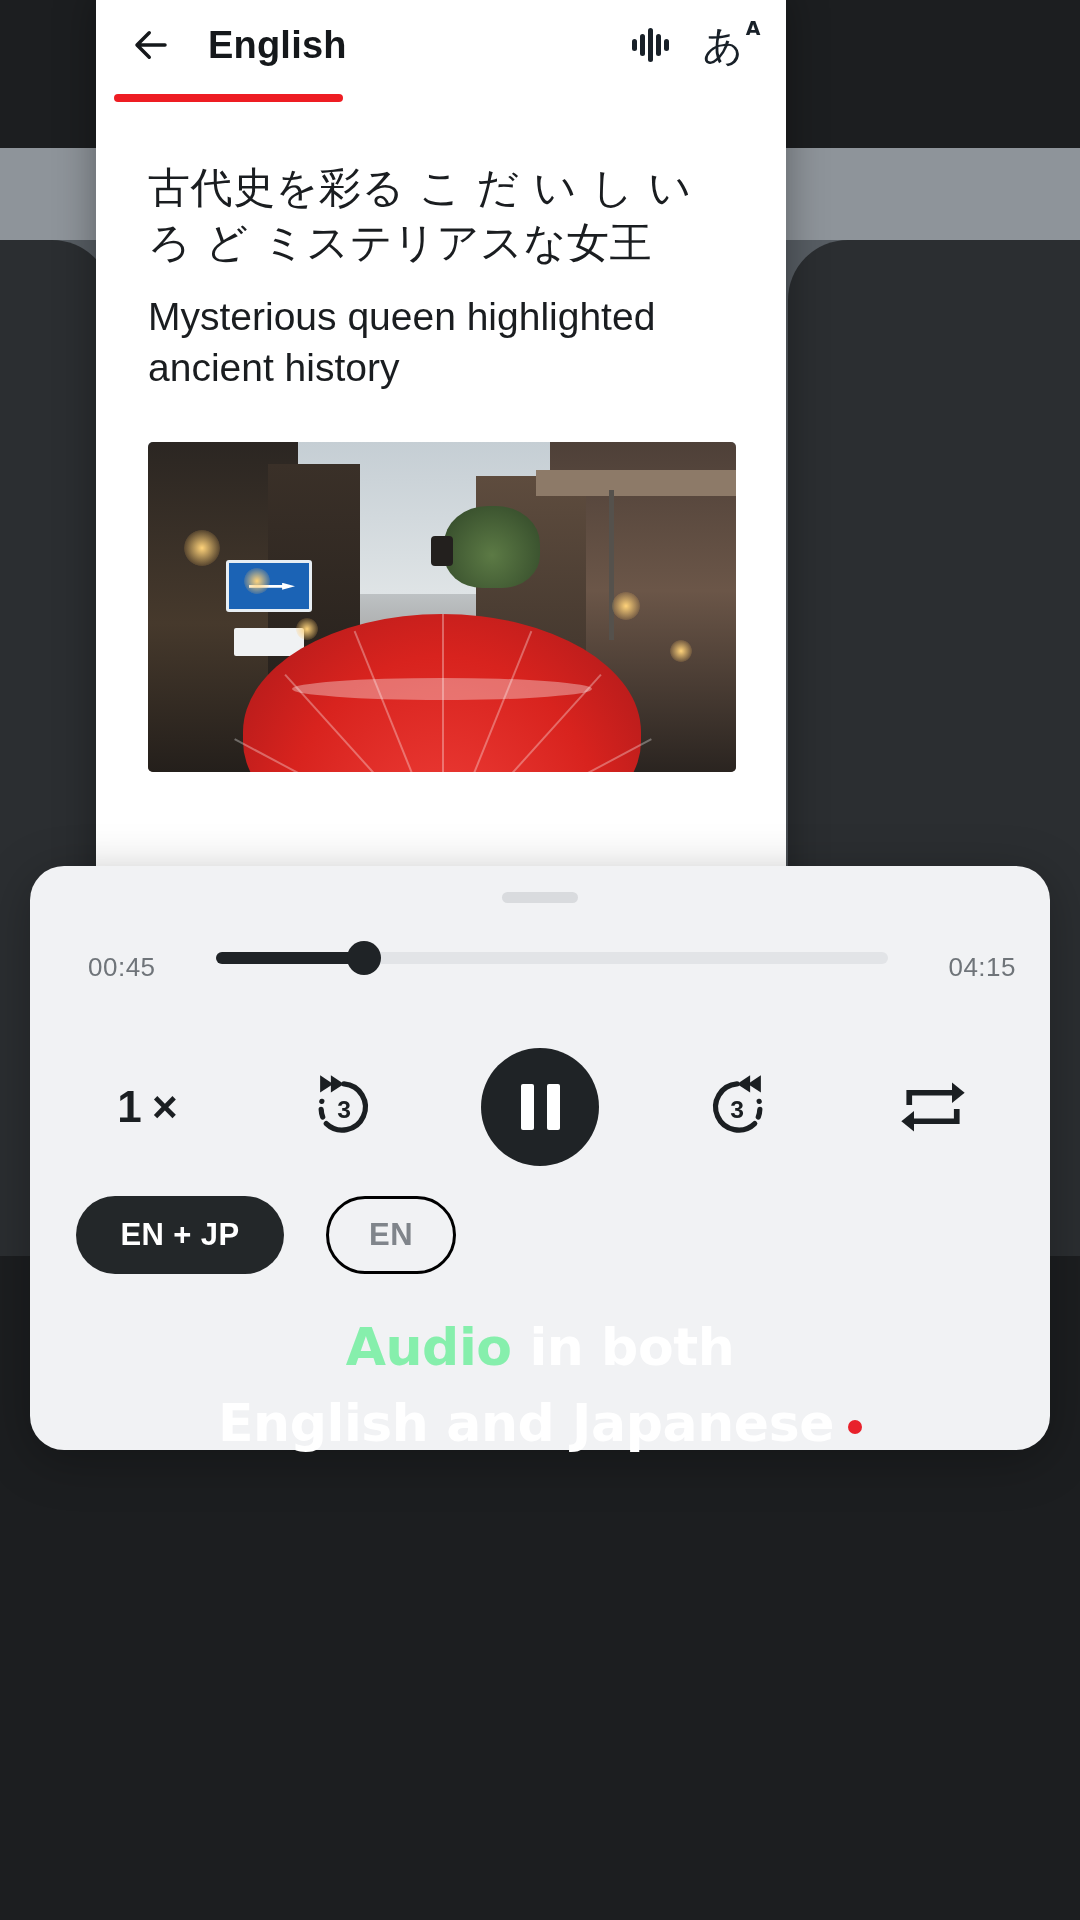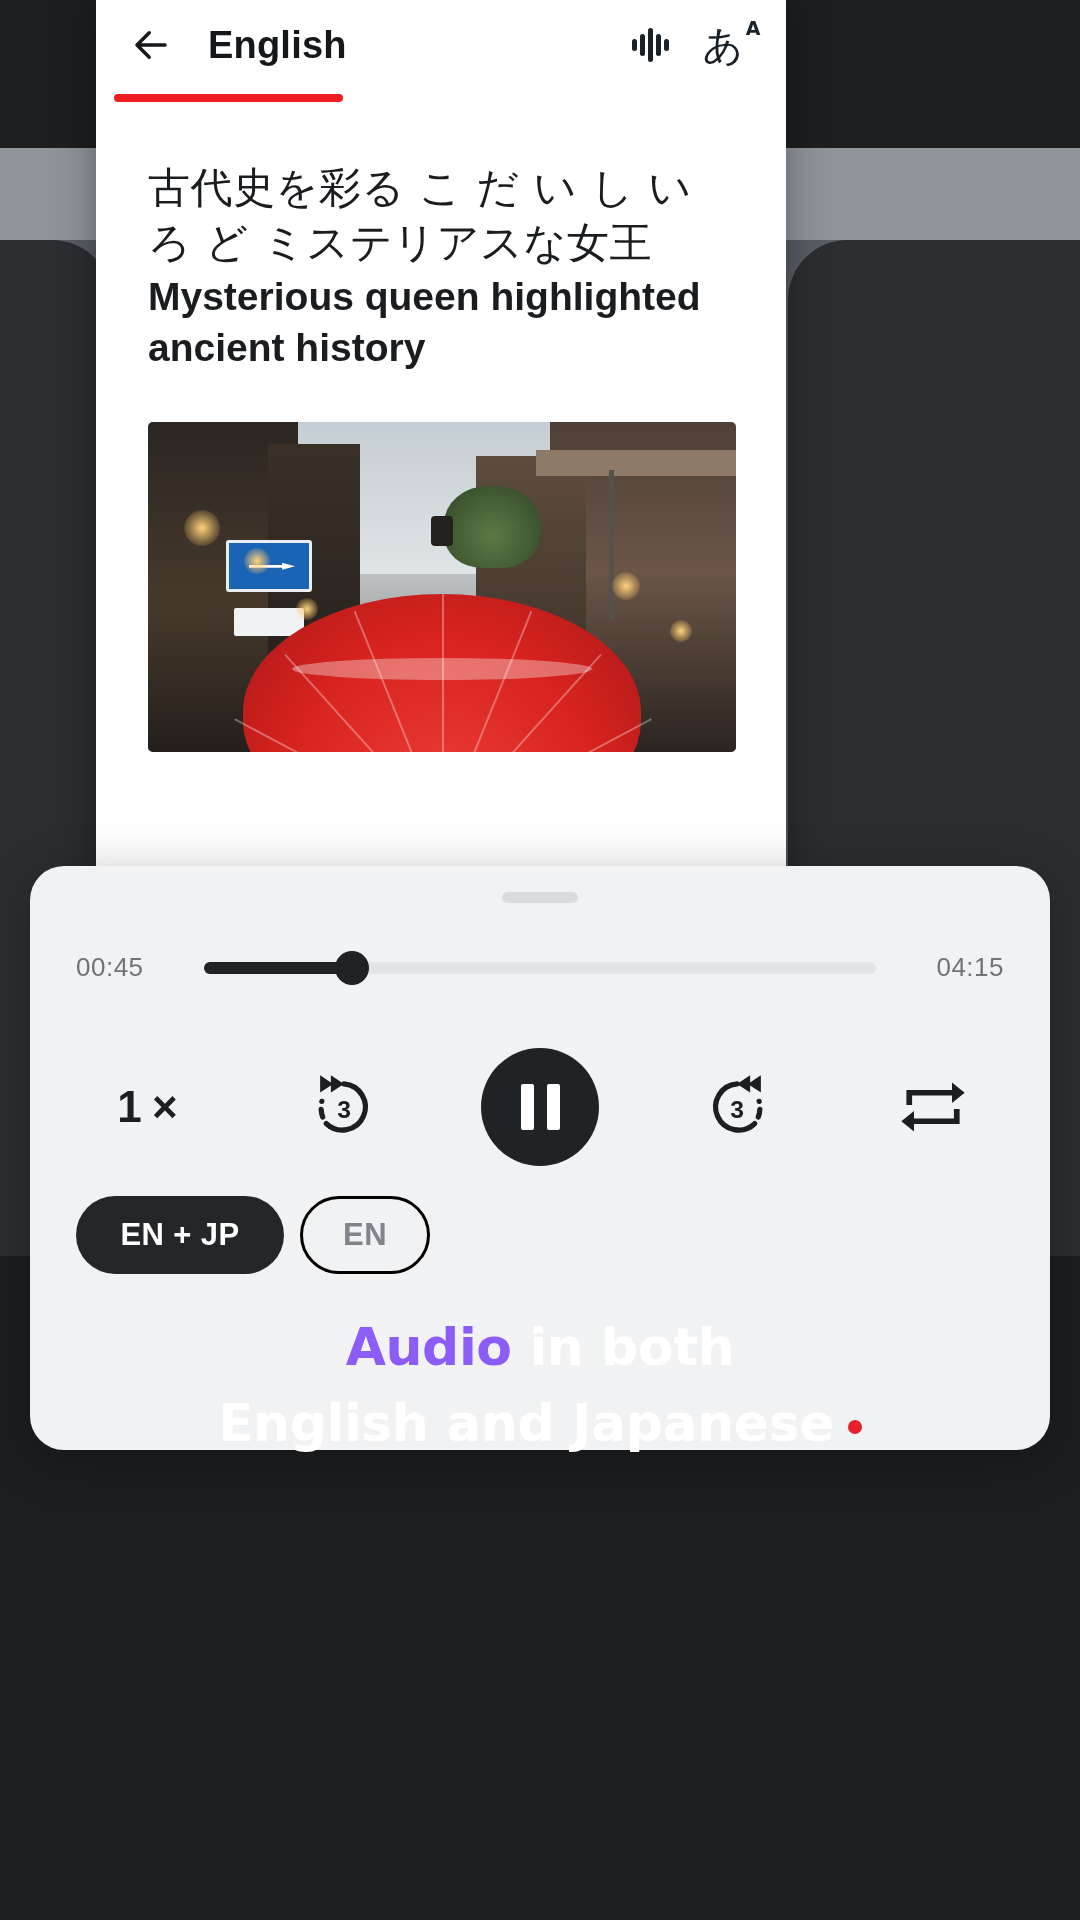--- a/index.html
+++ b/index.html
@@ -89,22 +89,23 @@
 
   
   .article { padding:56px 50px 0 52px; }
   .jp-title {
     font-family:"DejaVu Sans", sans-serif;
     font-size:42px; line-height:1.32;
     color:#1a1d20; font-weight:400;
     letter-spacing:.5px;
   }
   .en-title {
+    margin-top:20px;
     font-size:39px; line-height:1.32;
-    color:#1a1d20; font-weight:700;
+    color:#1a1d20; font-weight:400;
   }
   .date {
     margin-top:40px;
     font-size:24px; color:#8d9196; letter-spacing:.6px;
   }
 
   
   .hero {
     margin:48px 50px 0 52px;
     height:330px;
@@ -196,22 +197,22 @@
     background:#f1f2f4;
     border-radius:34px;
     box-shadow:0 10px 50px rgba(0,0,0,.28);
   }
   .grabber {
     position:absolute; left:50%; top:26px; transform:translateX(-50%);
     width:76px; height:11px; background:#d9dbde; border-radius:6px;
   }
 
   .progress-row {
-    position:absolute; left:0; top:86px; width:100%;
-    display:flex; align-items:center; padding:0 46px;
+    position:absolute; left:12px; top:86px; width:100%;
+    display:flex; padding:0 46px;
   }
   .time { font-size:26px; color:#6f7479; letter-spacing:.5px; flex:0 0 auto; }
   .time.cur { width:110px; }
   .time.dur { width:110px; text-align:right; }
   .track {
     flex:1 1 auto; position:relative;
     height:12px; background:#e2e4e7; border-radius:6px;
     margin:0 18px;
   }
   .track-fill {
@@ -240,21 +241,21 @@
   .play-btn {
     width:118px; height:118px; border-radius:50%;
     background:#1f2326;
     display:flex; align-items:center; justify-content:center;
   }
   .pause-bars { display:flex; gap:13px; }
   .pause-bars i { display:block; width:13px; height:46px; background:#fff; border-radius:2px; }
 
   .pill-row {
     position:absolute; left:0; top:330px; width:100%;
-    display:flex; align-items:flex-start; padding:0 46px; gap:16px;
+    display:flex; align-items:flex-start; padding:0 46px; gap:42px;
   }
   .pill {
     height:78px; border-radius:40px;
     display:flex; align-items:center; justify-content:center;
     font-size:31px; font-weight:bold; letter-spacing:.4px;
     padding:0 40px;
   }
   .pill.active { background:#232729; color:#ffffff; min-width:208px; }
   .pill.idle   { background:transparent; color:#80858b; border:3px solid #000000; min-width:130px; }
 
@@ -418,18 +419,18 @@
       <span>EN + JP</span>
     </div>
     <div class="pill idle">
       <span>EN</span>
     </div>
   </div>
 </div>
 
 <div id="caption">
   <div class="cap-line">
-    <span class="cap-accent" style="color: #8b5cf6;">Audio</span><span> in both</span>
+    <span class="cap-accent" style="color: #86efac;">Audio</span><span> in both</span>
   </div>
   <div class="cap-line">
     <span>English and Japanese</span><span class="cap-dot" style="background: rgb(232, 33, 43);"></span>
   </div>
 </div>
 
 </body></html>

